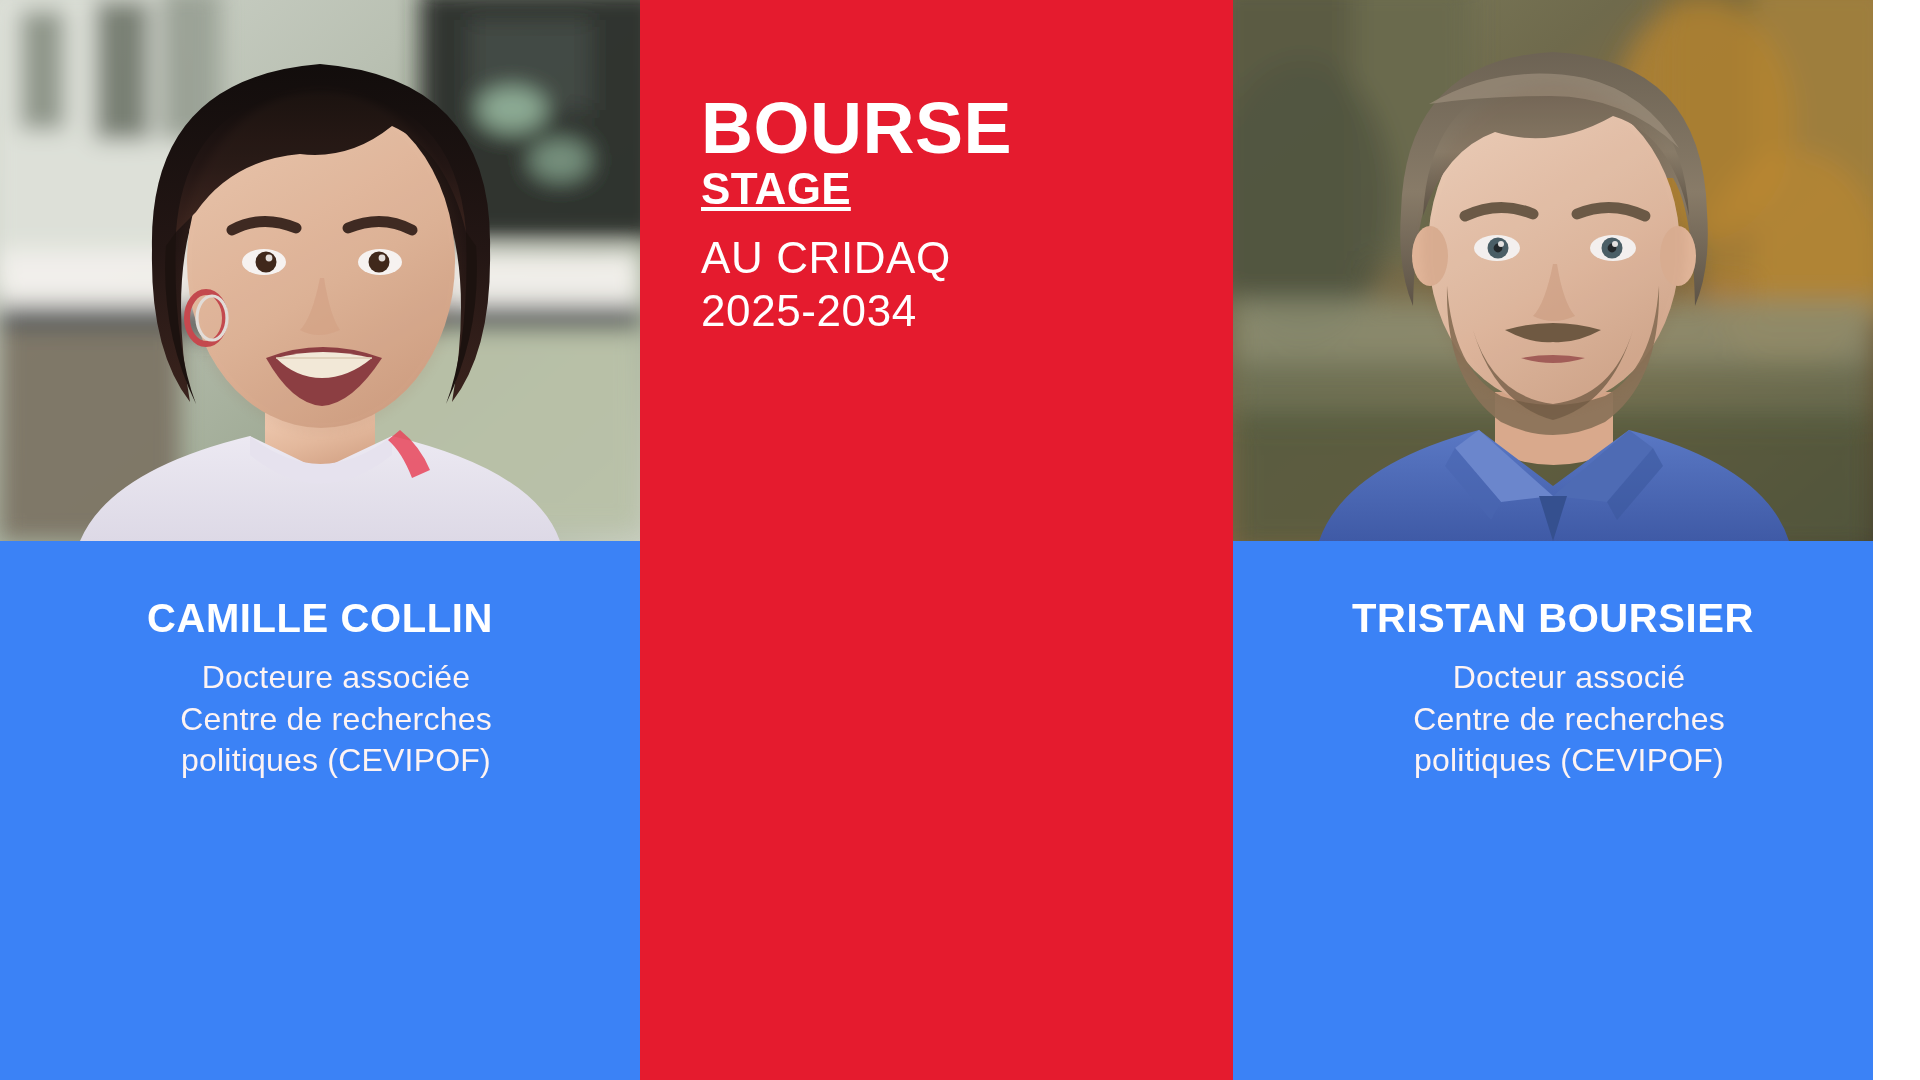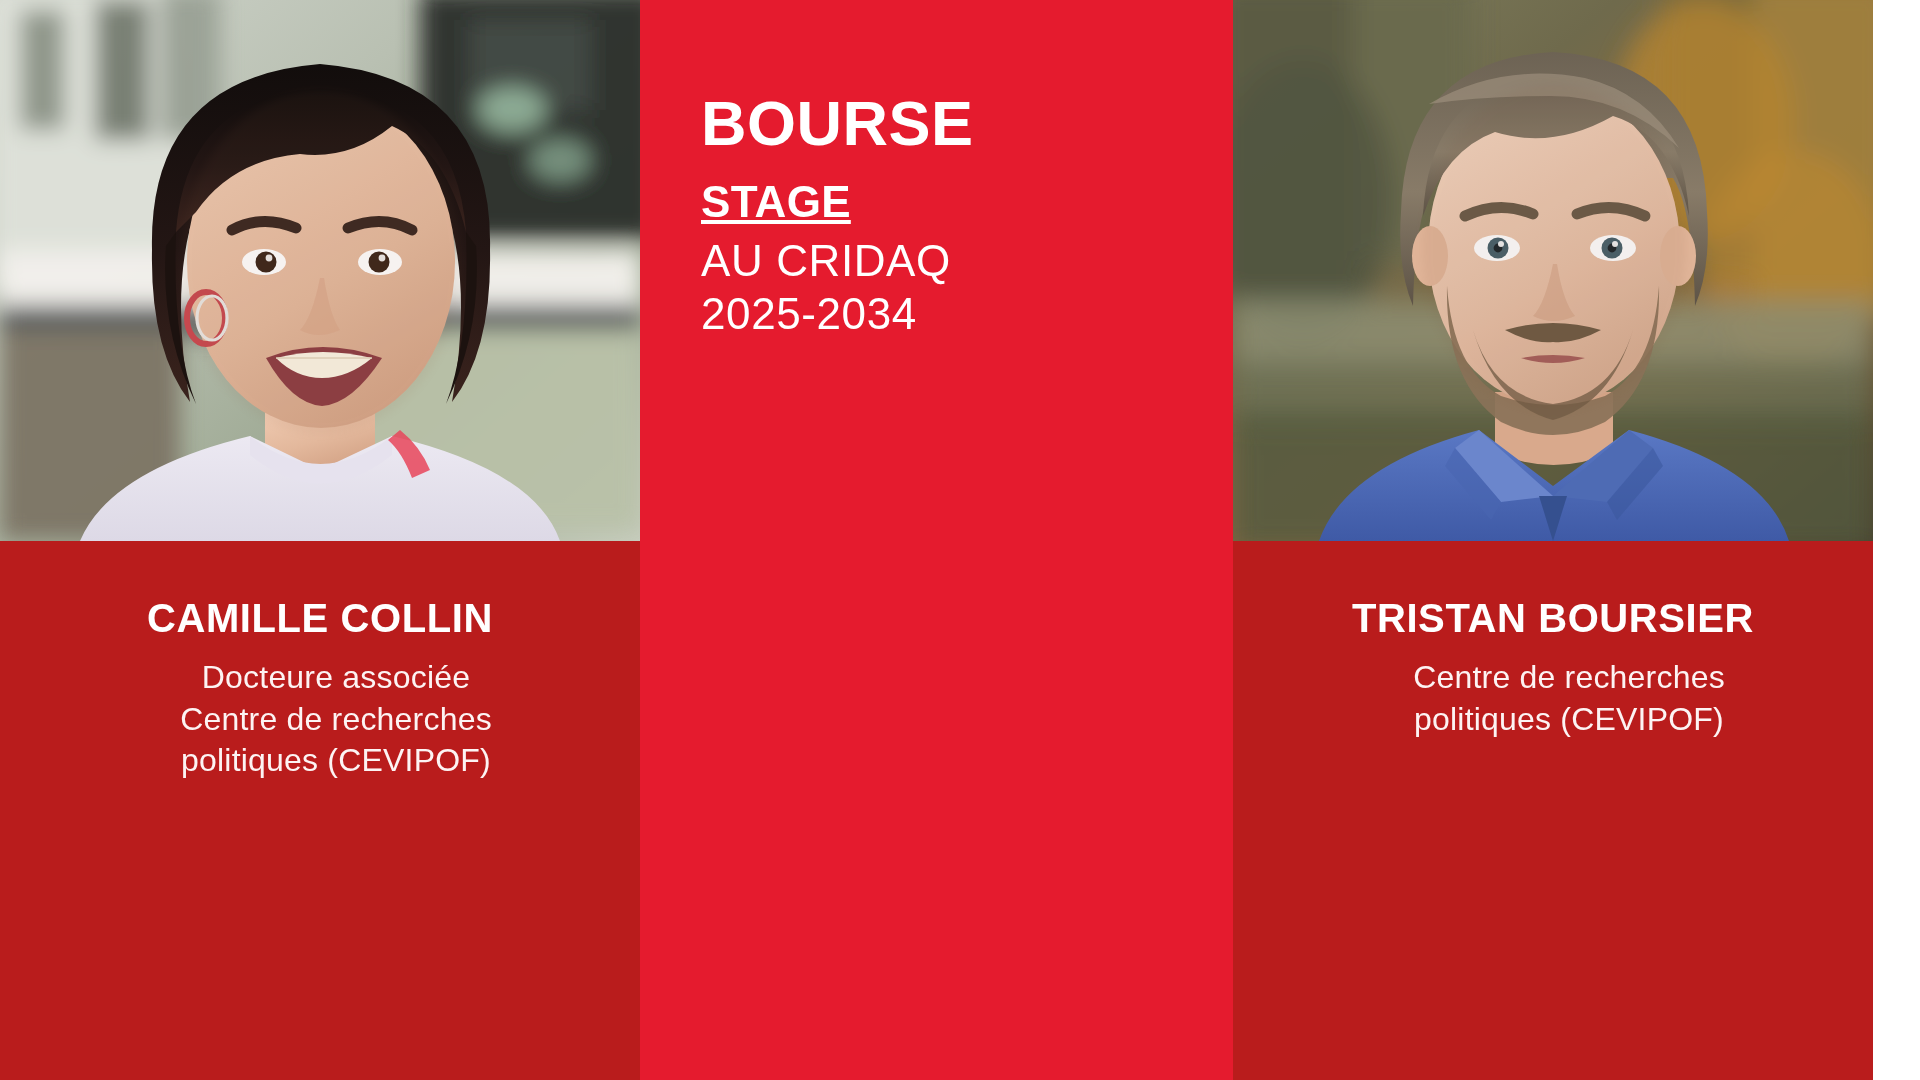--- a/index.html
+++ b/index.html
@@ -42,25 +42,25 @@
   }
 
   .title-block {
     position: absolute;
     left: 61px;
     top: 92px;
     width: 560px;
     color: #ffffff;
   }
   .t-bourse {
-    font-size: 63px;
+    font-size: 72px;
     font-weight: 700;
     letter-spacing: 0.5px;
     line-height: 1.0;
-    margin: 0 0 22px 0;
+    margin: 0 0 0 0;
     white-space: nowrap;
   }
   .t-stage,
   .t-postdoc {
     font-size: 44px;
     font-weight: 700;
     letter-spacing: 0.3px;
     line-height: 1.14;
     margin: 0;
     white-space: nowrap;
@@ -68,41 +68,41 @@
   }
   .t-cridaq,
   .t-years {
     font-size: 44px;
     font-weight: 300;
     letter-spacing: 0.6px;
     line-height: 1.2;
     margin: 0;
     white-space: nowrap;
   }
-  .t-cridaq { margin-top: 8px; }
+  .t-cridaq { margin-top: 18px; }
 
   
   .photo {
     position: absolute;
     left: 0;
     top: 0;
     width: 640px;
     height: 541px;
     overflow: hidden;
   }
   .photo svg { display: block; width: 640px; height: 541px; }
 
   
   .person-panel {
     position: absolute;
     left: 0;
     top: 541px;
     width: 640px;
     height: 539px;
-    background: #b91c1c;
+    background: #3b82f6;
     color: #ffffff;
     text-align: center;
   }
   .person-name {
     margin: 0;
     padding-top: 56px;
     font-size: 40px;
     font-weight: 700;
     letter-spacing: 0.6px;
     line-height: 1.05;
@@ -318,19 +318,20 @@
 
         <path d="M288 358 Q320 352 352 358 Q320 368 288 358 Z" fill="#a65f5b"></path>
 
         <ellipse cx="321" cy="248" rx="132" ry="164" fill="#7a4e34" opacity="0.07" filter="url(#blurR2)"></ellipse>
       </svg>
     </div>
 
     <div class="person-panel">
       <h2 class="person-name">TRISTAN BOURSIER</h2>
       <p class="person-role">
+        <span>Docteur associé</span>
         <span>Centre de recherches</span>
         <span>politiques (CEVIPOF)</span>
       </p>
     </div>
   </div>
 
 </div>
 
 </body></html>

